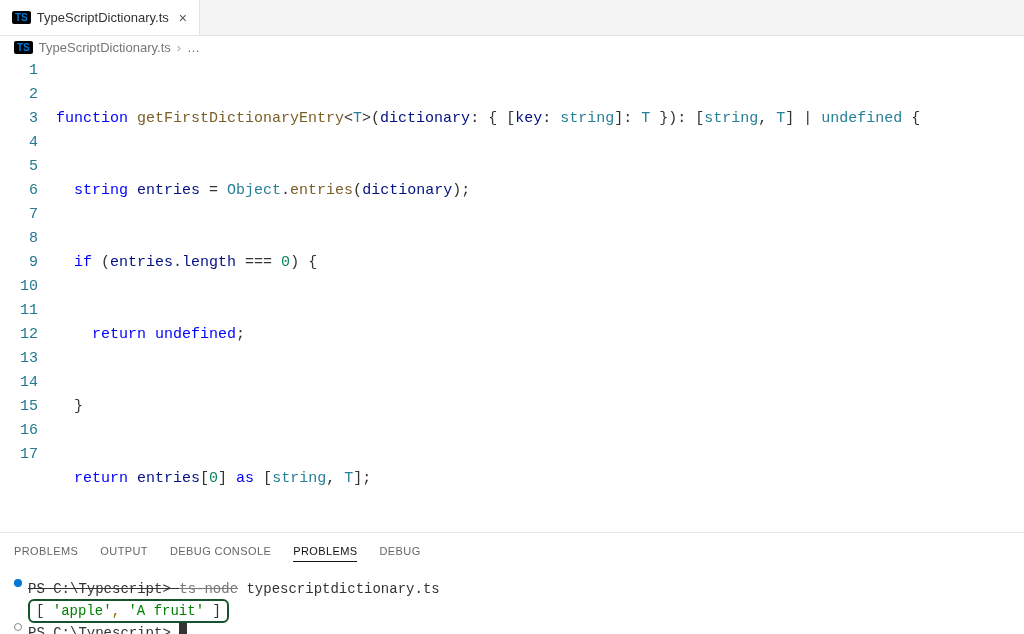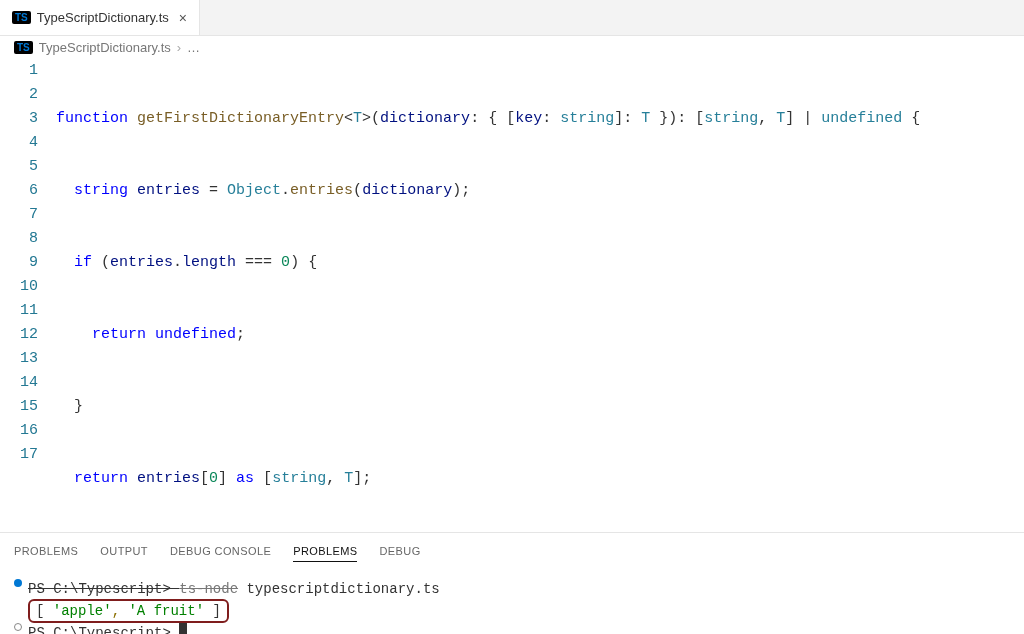--- a/index.html
+++ b/index.html
@@ -106,21 +106,21 @@
     line-height: 20px;
   }
   .term-line { display: flex; align-items: flex-start; white-space: pre; }
   .dot { width: 8px; height: 8px; border-radius: 50%; margin-right: 6px; }
   .dot-blue { background: #0078d4; }
   .dot-hollow { border: 1px solid #888; }
   .ps-path { color: #333; }
   .ps-cmd { color: #777; text-decoration: line-through; }
   .ps-arg { color: #333; }
   .highlight-box {
-    border: 2px solid #7f1d1d;
+    border: 2px solid #14532d;
     border-radius: 6px;
     padding: 0 6px;
     display: inline-block;
   }
   .term-val { color: #008000; }
   .term-punc { color: #8b6f00; }
   .term-br { color: #333; }
   .cursor-block {
     display: inline-block;
     width: 8px;

